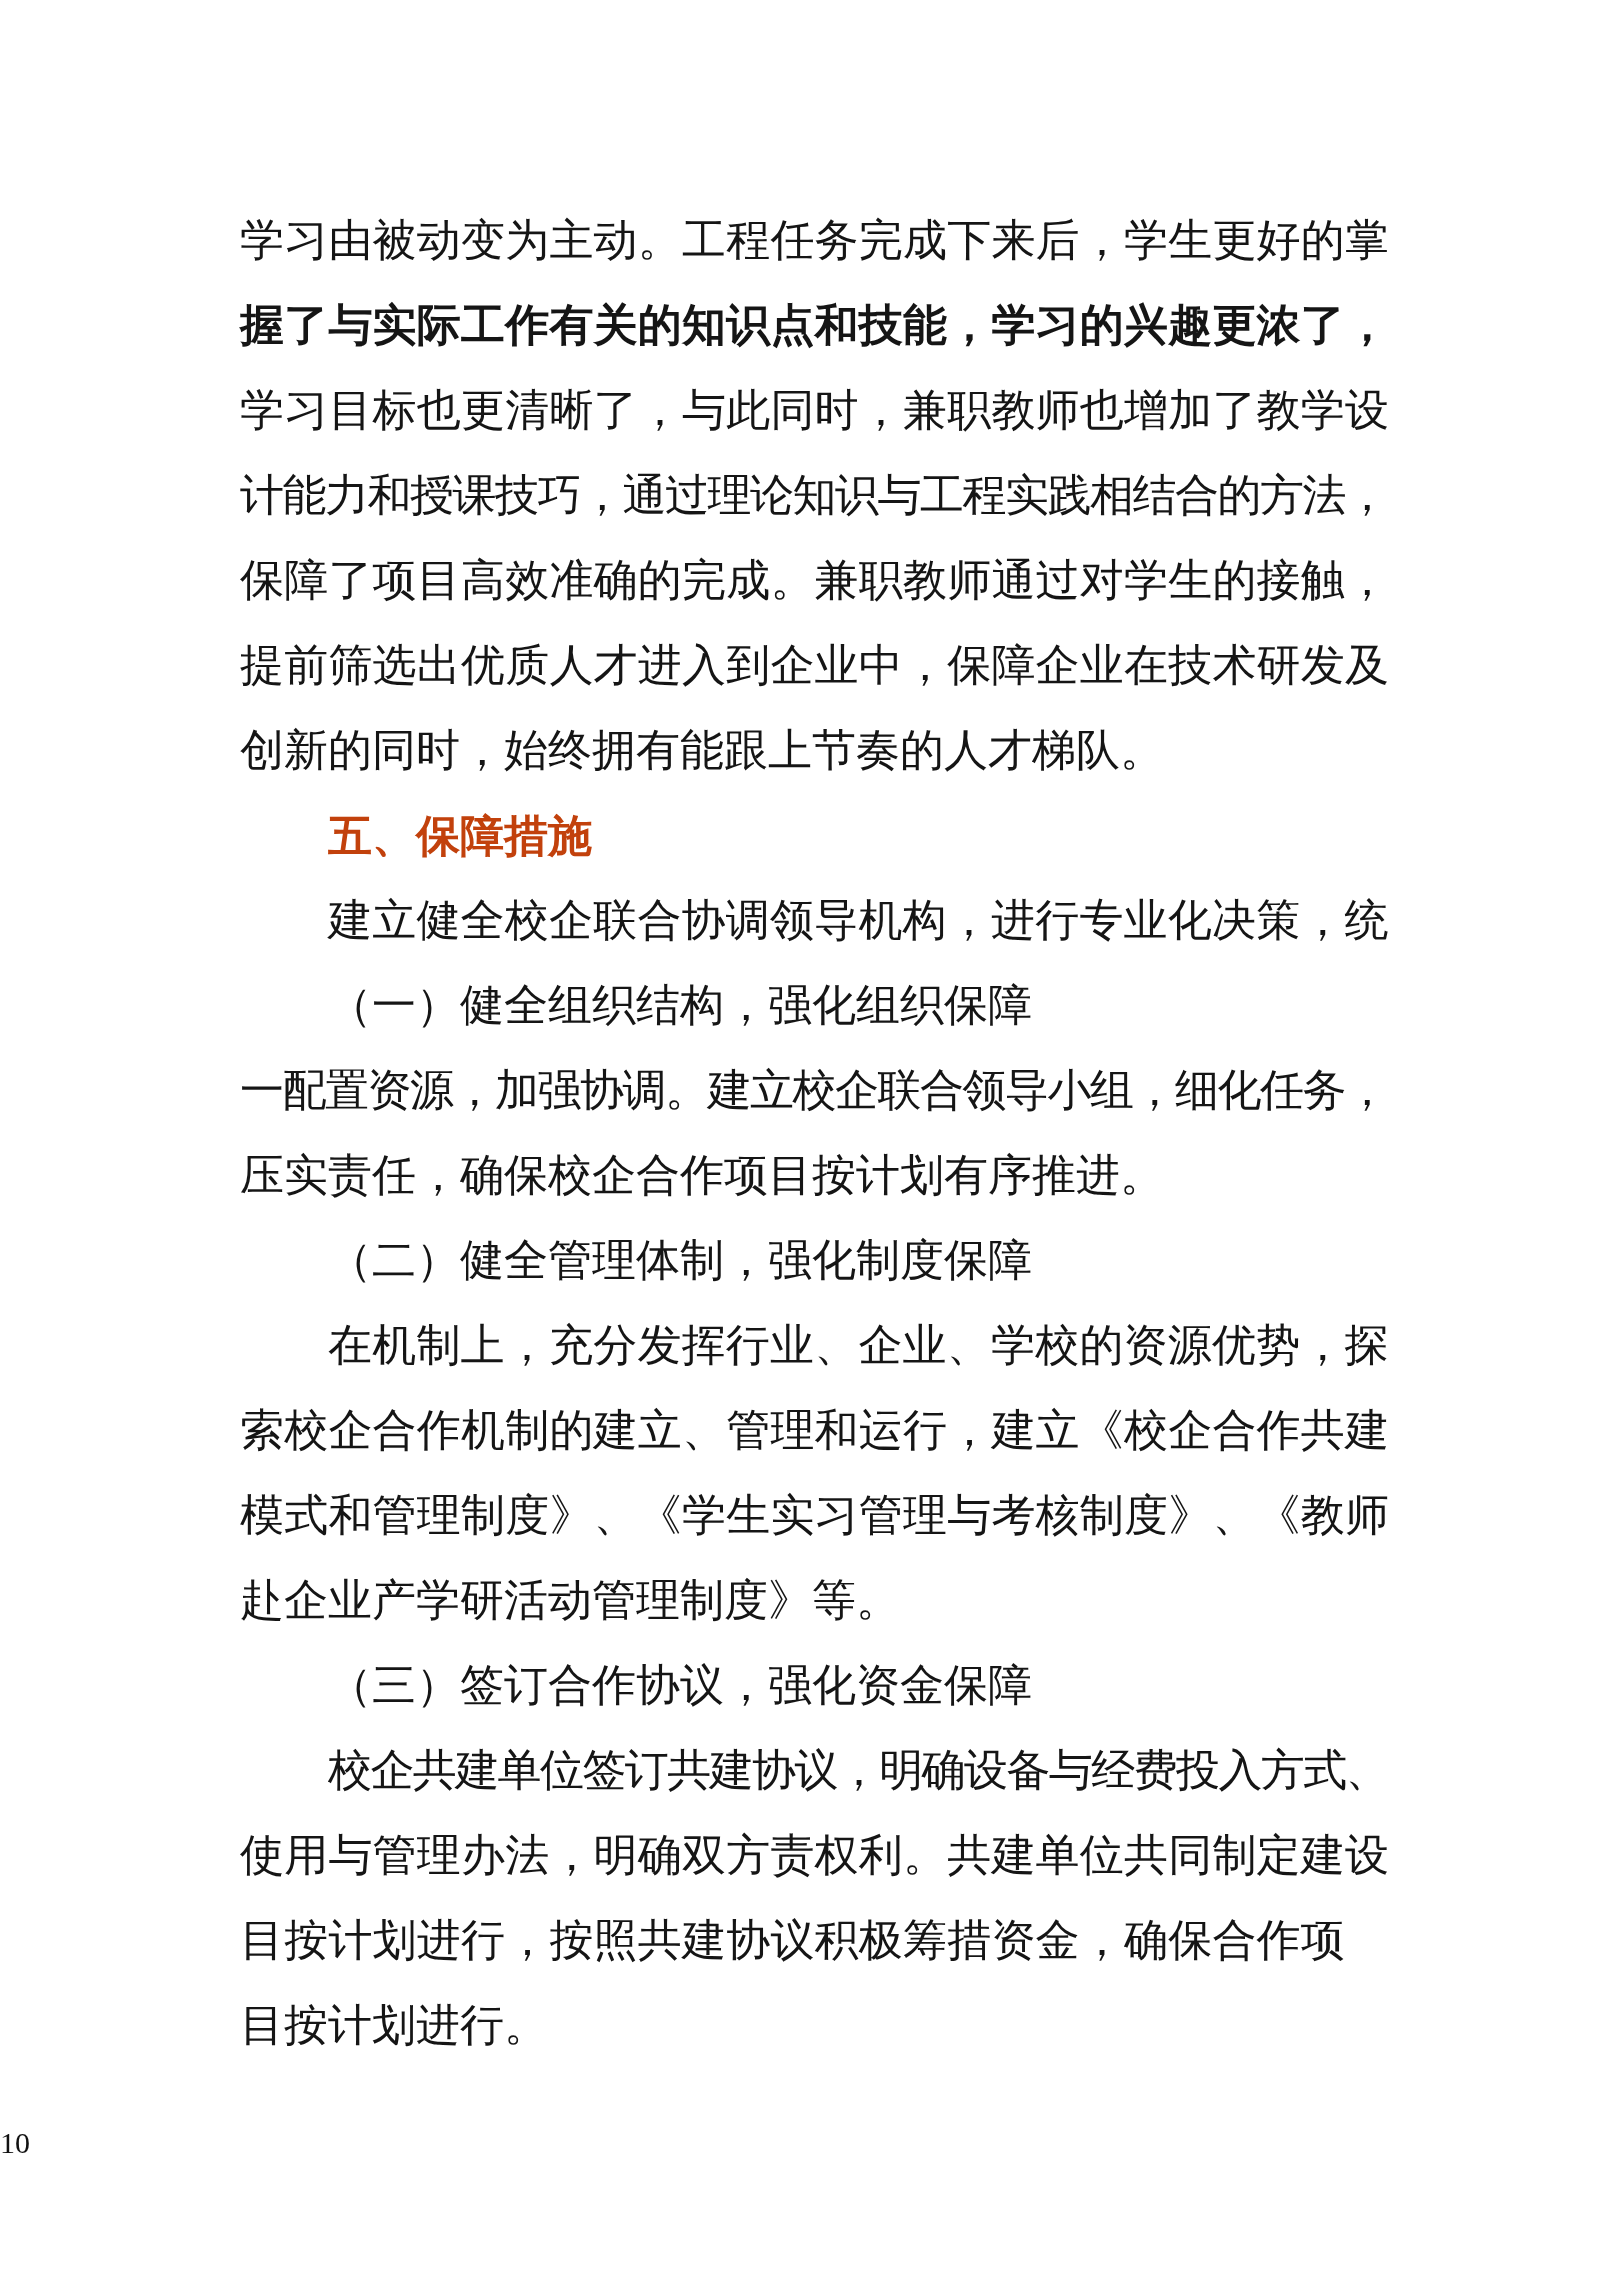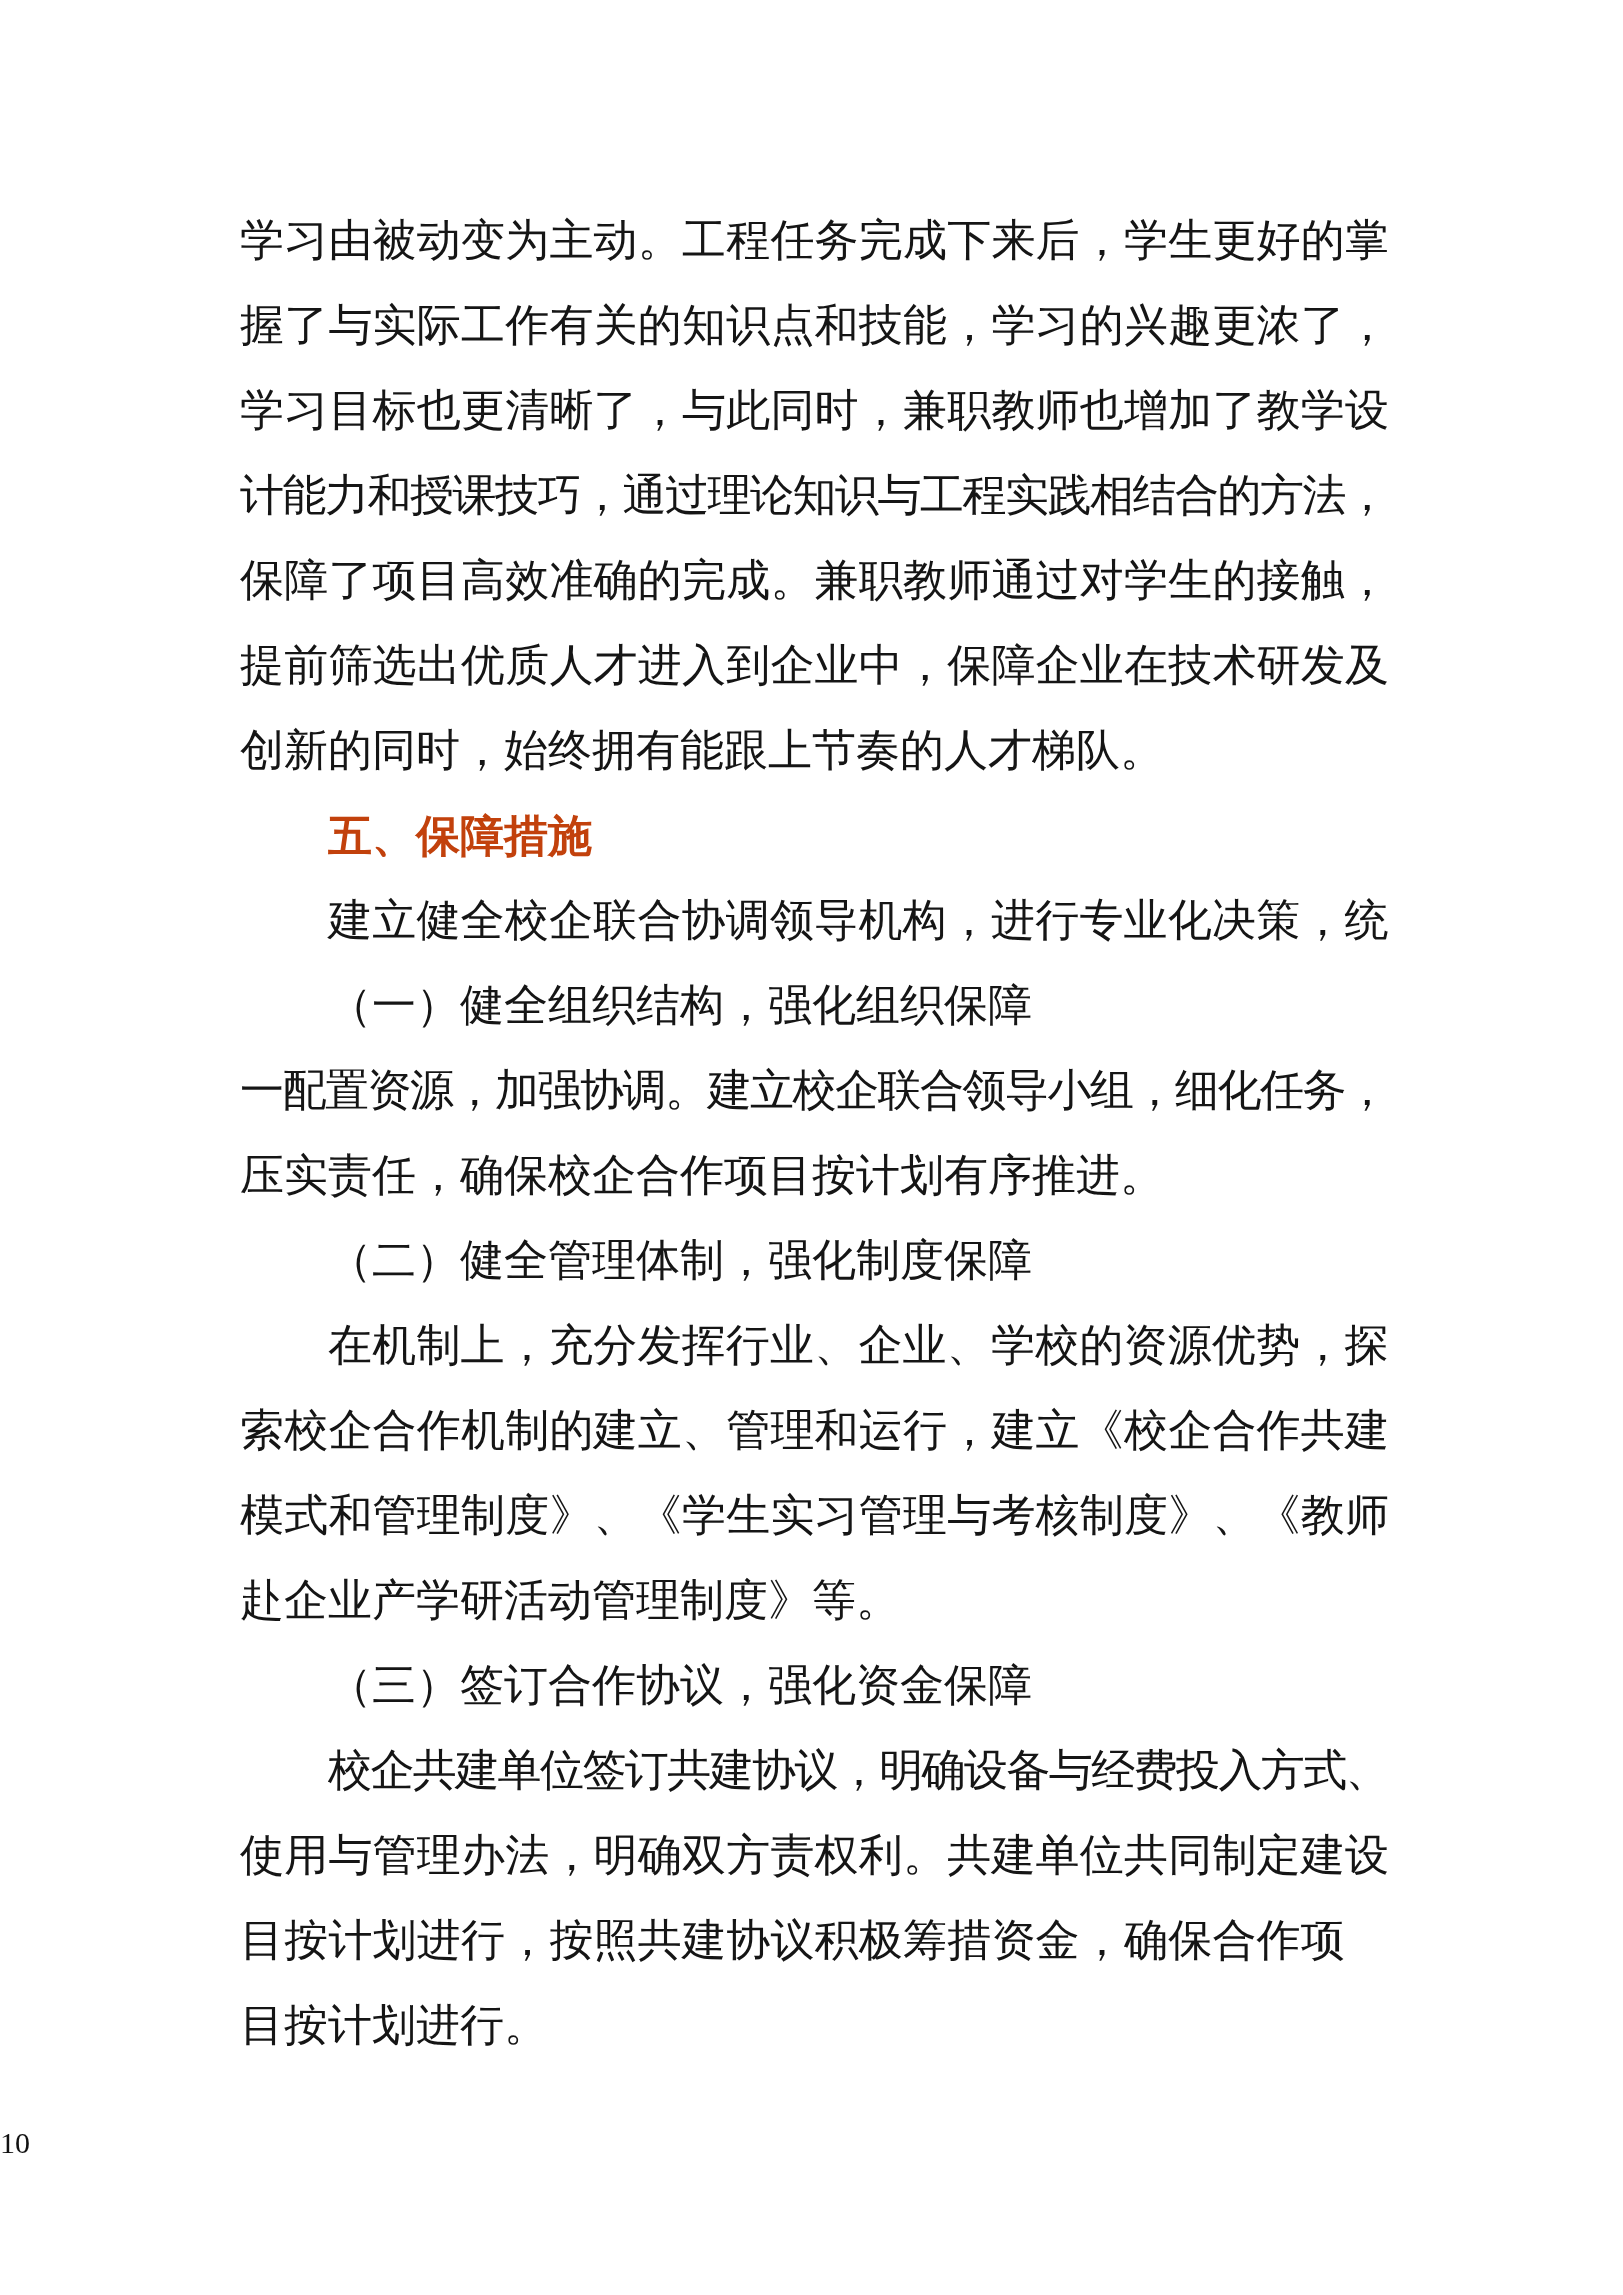--- a/index.html
+++ b/index.html
@@ -56,21 +56,21 @@
     font-family: "Liberation Serif", "DejaVu Serif", serif;
     color: #111111;
   }
 </style>
 </head>
 <body>
 
 <div class="page">
   <div class="content">
     <div class="line fill"><span class="t" style="letter-spacing: 0.2px;">学习由被动变为主动。工程任务完成下来后，学生更好的掌</span></div>
-    <div class="line fill"><span class="t" style="letter-spacing: 0.2px;">握了与实际工作有关的知识点和技能，学习的兴趣更浓了，</span></div>
+    <div class="line fill"><span class="t" style="letter-spacing: 0.2px; font-weight: bold;">握了与实际工作有关的知识点和技能，学习的兴趣更浓了，</span></div>
     <div class="line fill"><span class="t" style="letter-spacing: 0.2px;">学习目标也更清晰了，与此同时，兼职教师也增加了教学设</span></div>
     <div class="line fill"><span class="t" style="letter-spacing: -1.5px;">计能力和授课技巧，通过理论知识与工程实践相结合的方法，</span></div>
     <div class="line fill"><span class="t" style="letter-spacing: 0.2px;">保障了项目高效准确的完成。兼职教师通过对学生的接触，</span></div>
     <div class="line fill"><span class="t" style="letter-spacing: 0.2px;">提前筛选出优质人才进入到企业中，保障企业在技术研发及</span></div>
     <div class="line"><span class="t">创新的同时，始终拥有能跟上节奏的人才梯队。</span></div>
     <div class="line heading indent"><span class="t">五、保障措施</span></div>
     <div class="line fill indent"><span class="t" style="letter-spacing: 0.2px;">建立健全校企联合协调领导机构，进行专业化决策，统</span></div>
     <div class="line subheading indent"><span class="t">（一）健全组织结构，强化组织保障</span></div>
     <div class="line fill"><span class="t" style="letter-spacing: -1.5px;">一配置资源，加强协调。建立校企联合领导小组，细化任务，</span></div>
     <div class="line"><span class="t">压实责任，确保校企合作项目按计划有序推进。</span></div>

